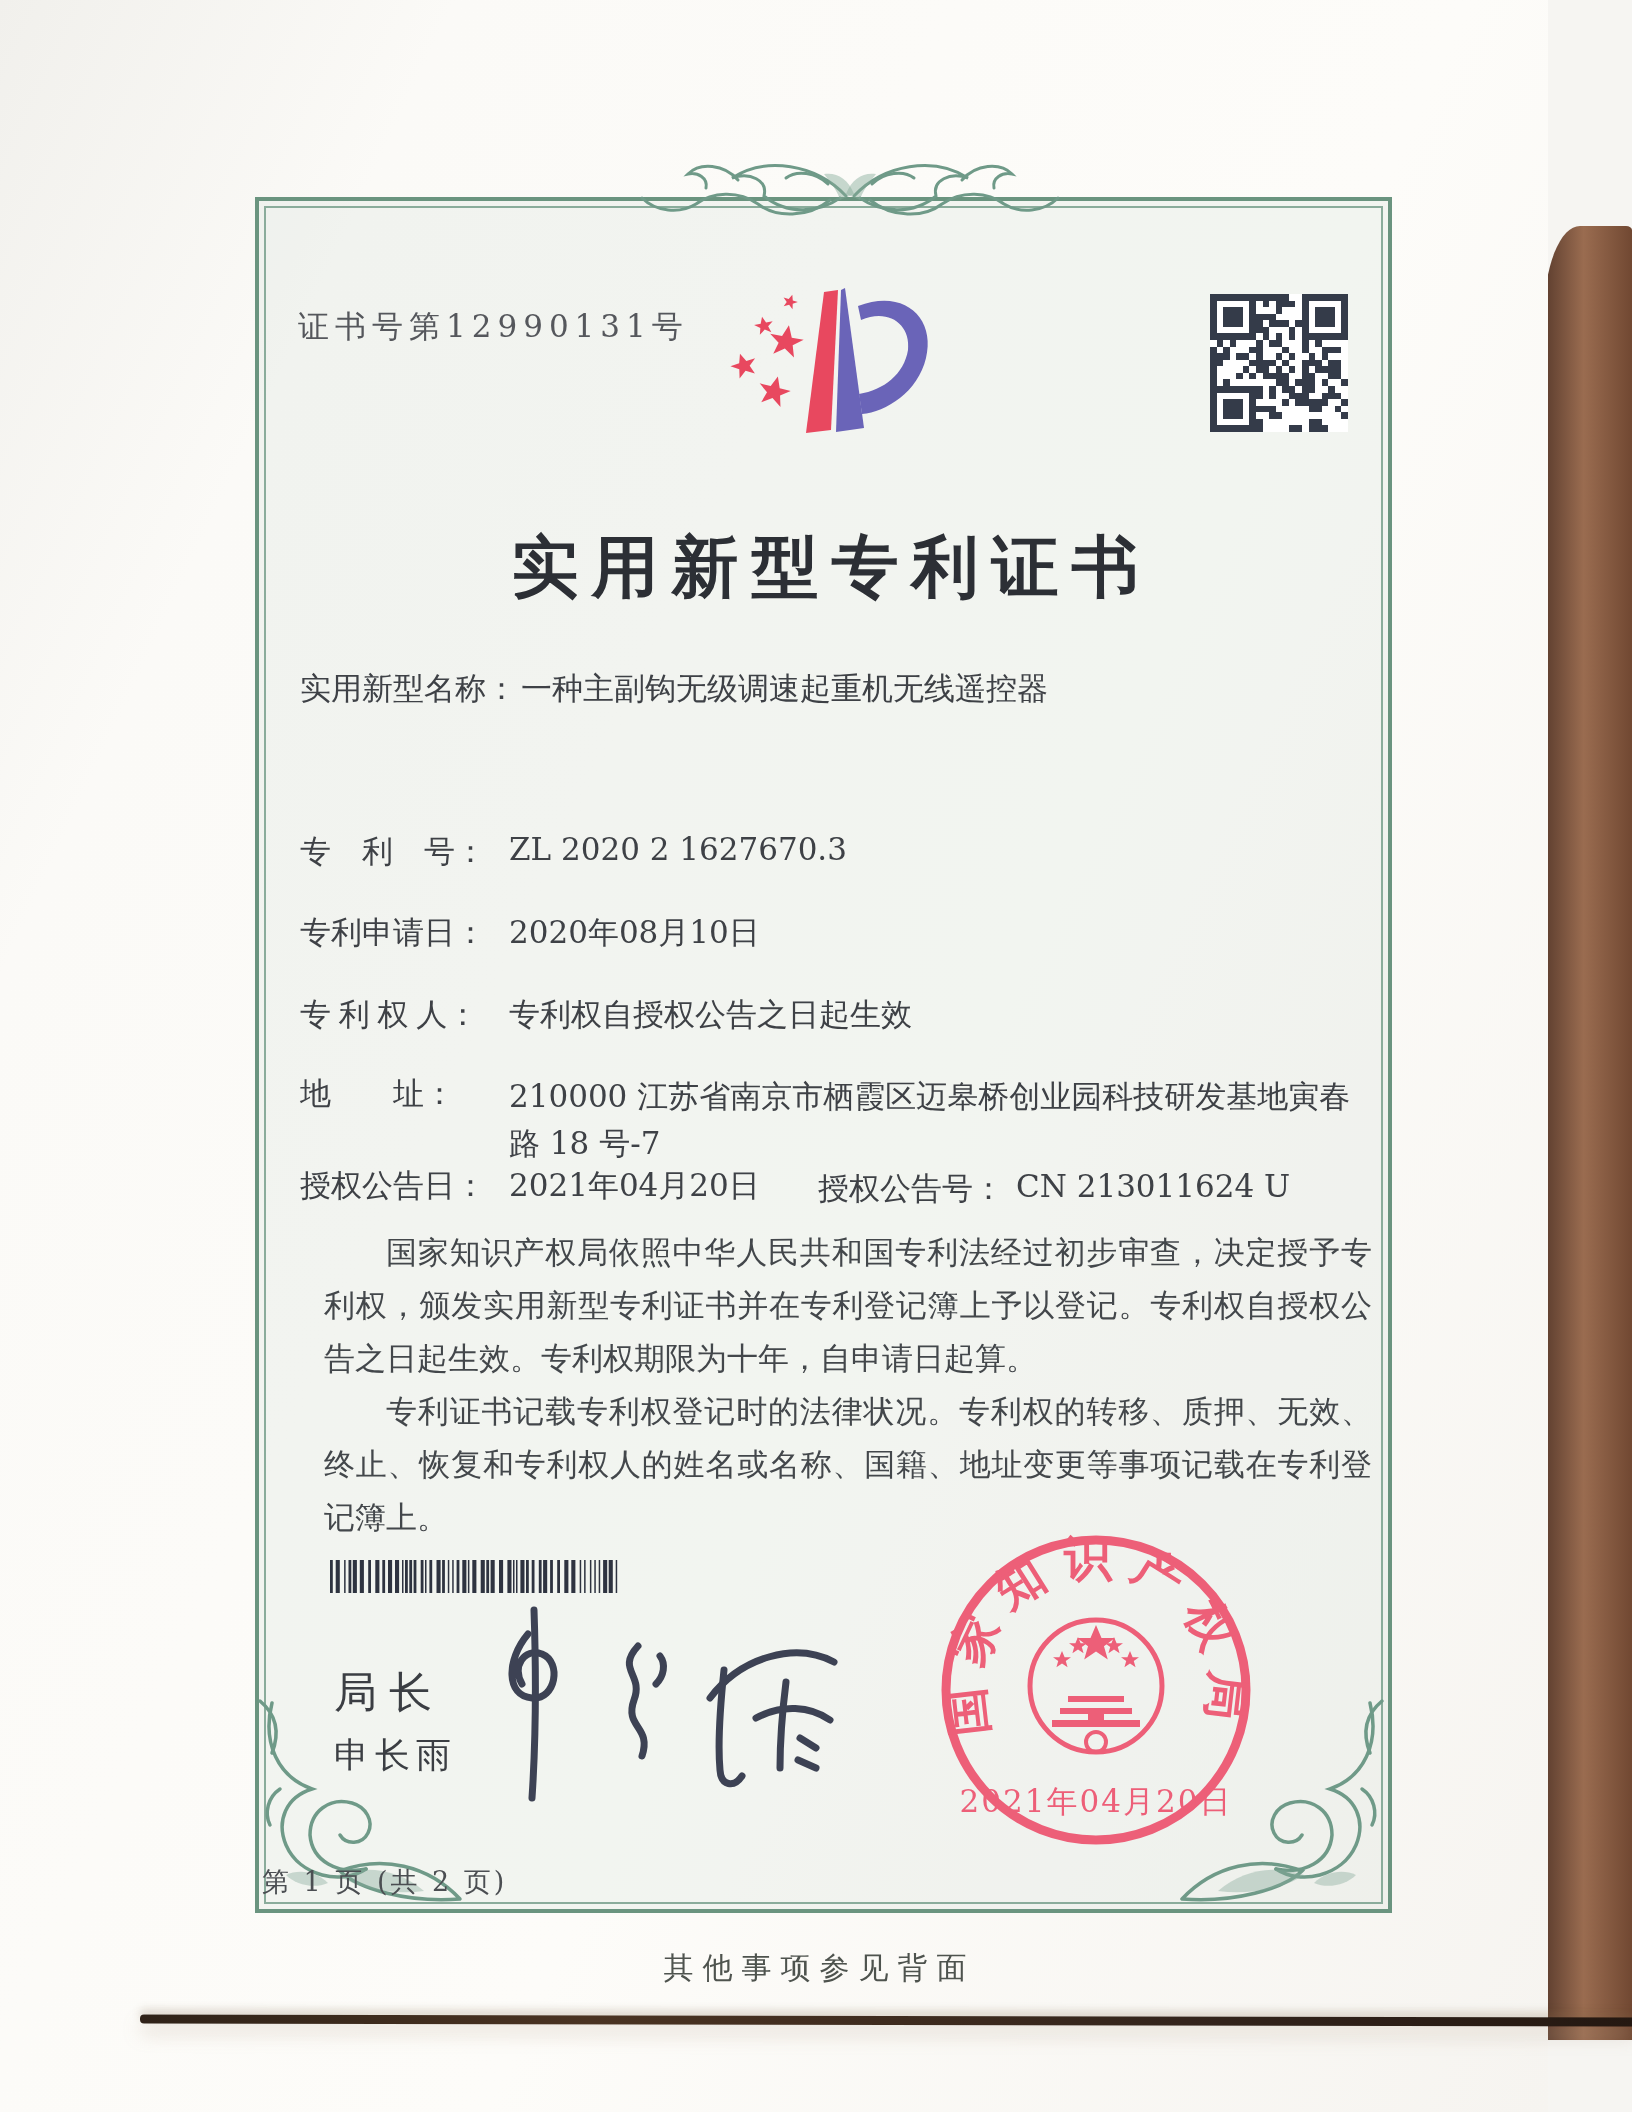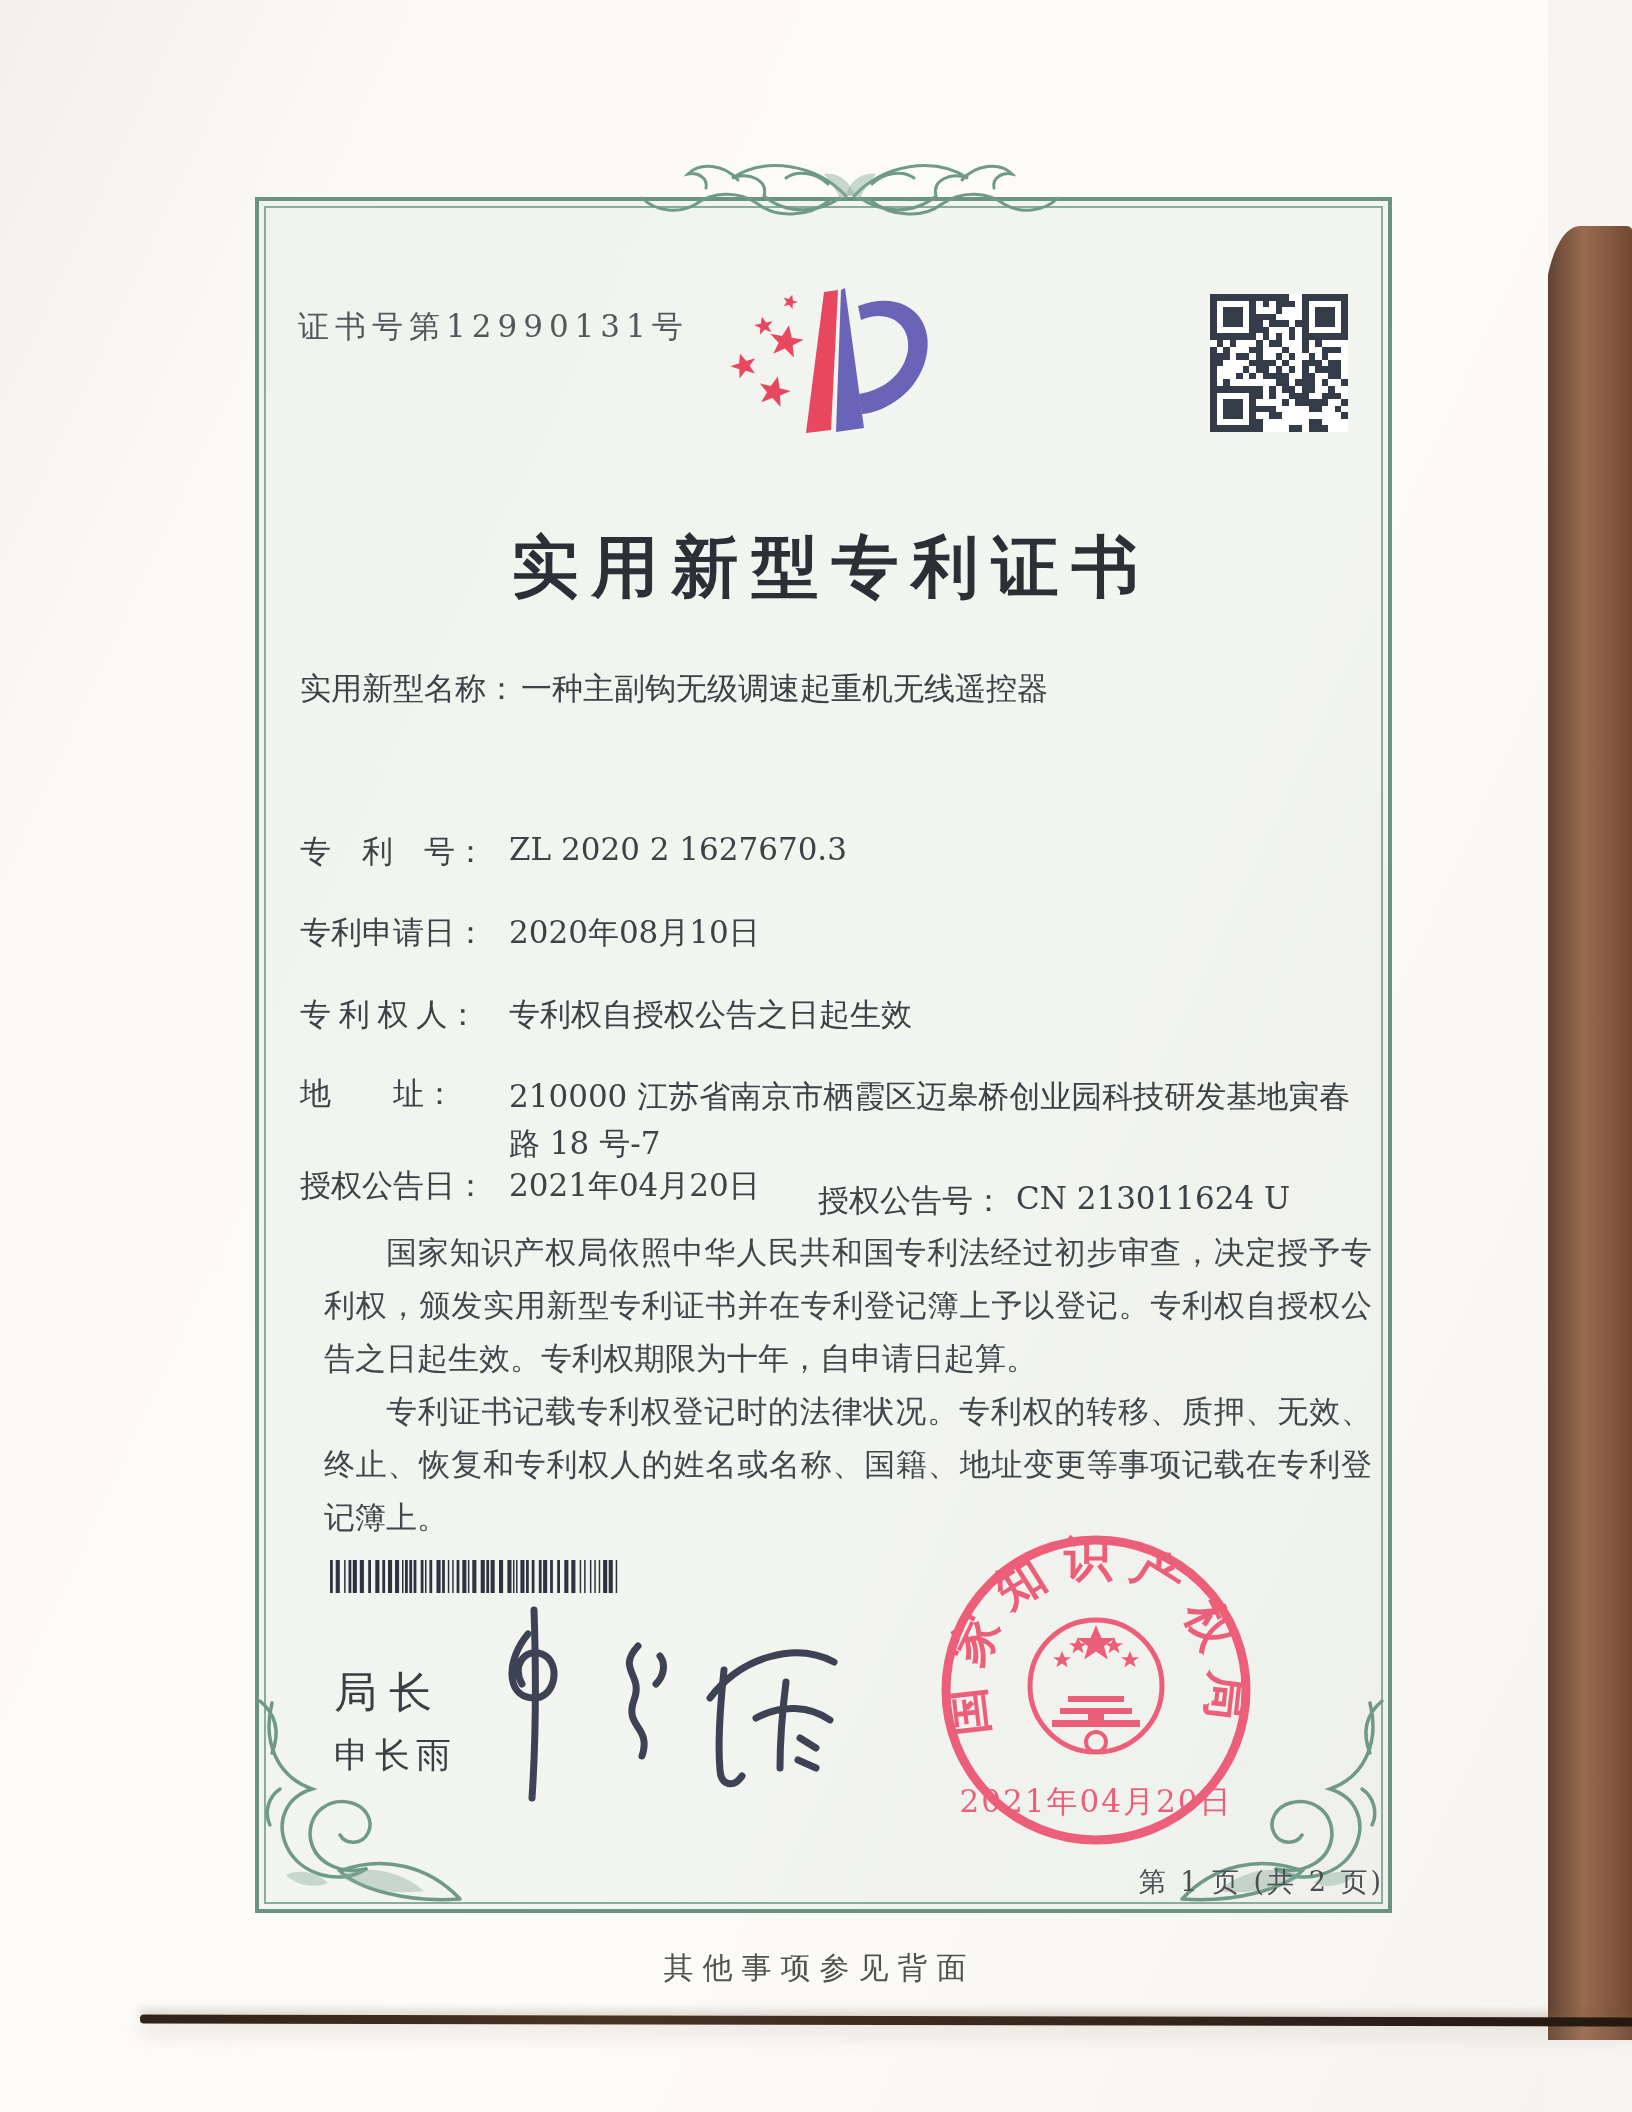--- a/index.html
+++ b/index.html
@@ -56,35 +56,35 @@
     text-align:center;font-size:67px;font-weight:700;letter-spacing:13px;
     color:#2c2f35;
   }
   .field{position:absolute;left:300px;font-size:31px;color:var(--text_dark);white-space:nowrap;}
   .field .lbl{display:inline-block;min-width:205px;vertical-align:top;font-family:Liberation Serif, serif;}
   .field .val{display:inline-block;vertical-align:top;margin-left:4px;}
   .f1{top:668px}.f2{top:750px}.f3{top:831px}.f4{top:912px}.f5{top:994px}
   .f6{top:1073px}
   .f6 .val{width:845px;line-height:47px;white-space:normal;}
   .f7{top:1165px}
-  .f7 .grp2{position:absolute;left:518px;top:15px;white-space:nowrap;}
+  .f7 .grp2{position:absolute;left:518px;top:3px;white-space:nowrap;}
   .f7 .grp2 .lbl{min-width:0;margin-right:8px;}
 
   .paras{
     position:absolute;left:300px;top:1226px;width:1048px;
     font-size:31px;line-height:53px;color:#43474b;text-align:justify;margin-left:24px;
   }
   .paras p{margin:0;text-indent:2em;}
 
   .barcode{position:absolute;left:330px;top:1560px;width:292px;height:33px;}
   .director-label{position:absolute;left:334px;top:1664px;font-size:43px;letter-spacing:12px;color:#3b3e43;}
   .director-name{position:absolute;left:334px;top:1732px;font-size:35px;letter-spacing:6px;color:#3b3e43;}
   .signature{position:absolute;left:462px;top:1598px;width:480px;height:218px;}
   .seal{position:absolute;left:930px;top:1524px;width:332px;height:332px;opacity:0.93;}
-  .page-info{position:absolute;left:255px;top:1864px;width:1129px;text-align:right;font-size:27px;color:#4b4e52;letter-spacing:3px;}
+  .page-info{position:absolute;left:255px;top:1864px;width:1129px;text-align:left;font-size:27px;color:#4b4e52;letter-spacing:3px;padding-left:7px;}
   .back-note{position:absolute;left:255px;top:1948px;width:1129px;text-align:center;font-size:30px;color:#4e534e;letter-spacing:9px;}
   .seal-ring-text{font-size:48px;font-weight:700;letter-spacing:16px;fill:var(--seal_red);}
   .seal-date{font-size:31px;fill:var(--seal_red);letter-spacing:2px;}
 </style>
 </head>
 <body>
 
 <div class="photo">
 
   <div class="folder-edge"></div>

